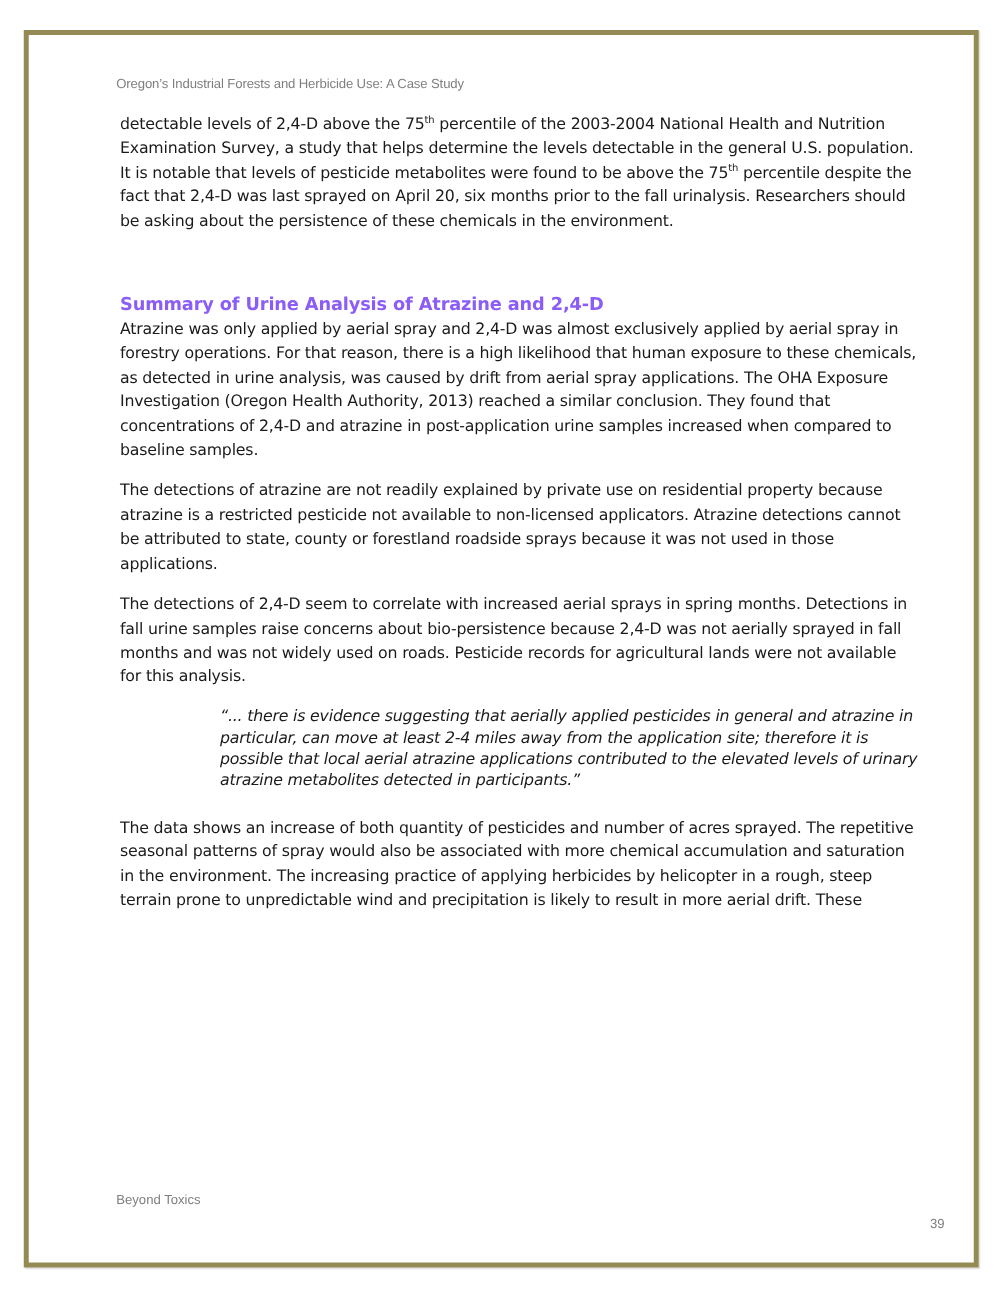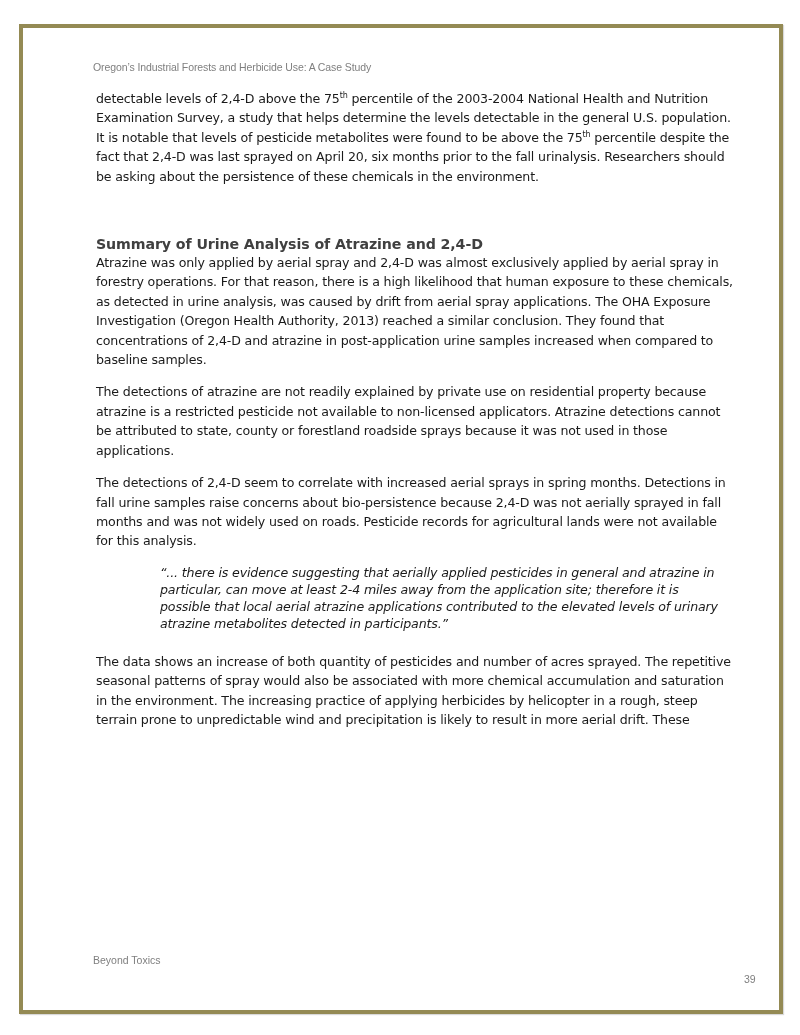--- a/index.html
+++ b/index.html
@@ -50,25 +50,25 @@
       font-size: 8px;
       line-height: 0;
       vertical-align: 5px;
     }
     .section-heading {
       font-family: "DejaVu Sans", sans-serif;
       font-weight: bold;
       font-size: 14.2px;
       line-height: 18px;
       margin: 49px 0 0 0;
-      color: #404040;
+      color: #8b5cf6;
       letter-spacing: -0.1px;
     }
     .blockquote {
-      margin: 6px 0 20px 64px;
+      margin: 6px 0 20px 80px;
       font-style: italic;
       line-height: 17px;
       width: 570px;
     }
     .running-footer-left {
       position: absolute;
       left: 93px;
       top: 954px;
       font-family: "Liberation Sans", sans-serif;
       font-size: 10.5px;

